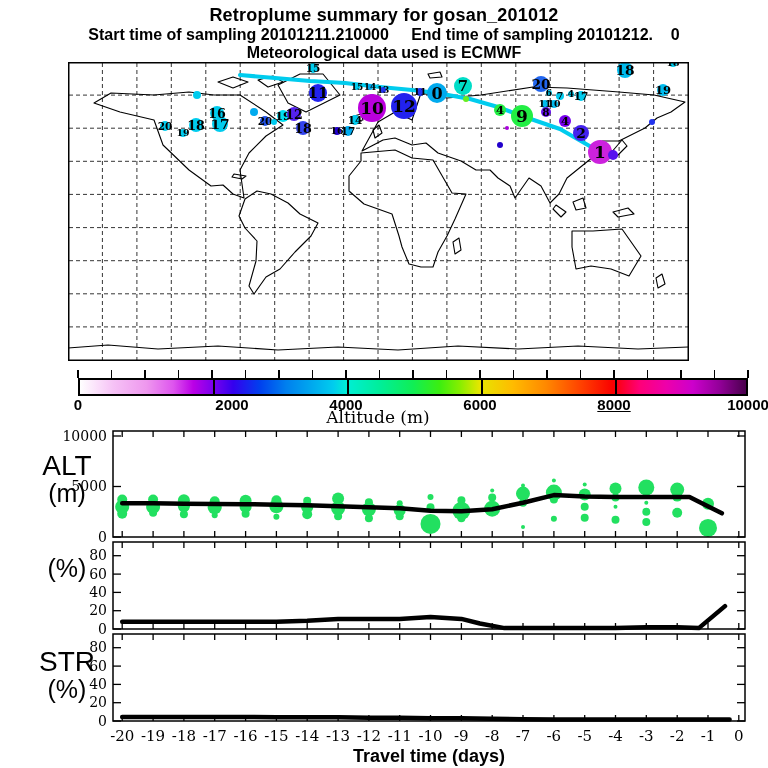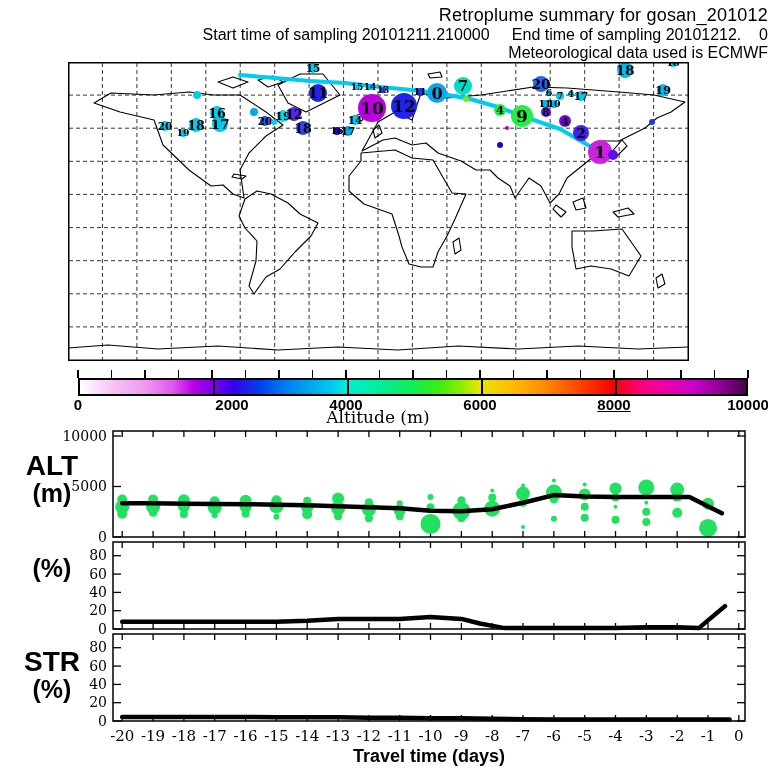--- a/index.html
+++ b/index.html
@@ -1,33 +1,33 @@
 <!DOCTYPE html>
 <html><head>
 <meta charset="utf-8">
 <style>
   html,body{margin:0;padding:0}
   body{width:768px;height:768px;background:#fff;position:relative;overflow:hidden;
        font-family:"Liberation Sans",sans-serif;color:#000}
-  .hdr{position:absolute;left:0;width:768px;text-align:right;font-weight:normal}
+  .hdr{position:absolute;left:0;width:768px;text-align:center;font-weight:bold}
   #title{top:5px;font-size:18px;letter-spacing:.2px}
   #subtitle{top:26px;font-size:16px;white-space:pre}
   #met{top:44px;font-size:16px}
   #map-wrap{position:absolute;left:68px;top:62px}
   #cb-wrap{position:absolute;left:78px;top:370px;width:670px}
   #cb-ticks{position:relative;height:8px}
   .cbt{position:absolute;top:0;width:1.5px;height:8px;background:#000}
   #cb-bar{position:relative;height:18px;border:2px solid #000;box-sizing:border-box}
   .cbd{position:absolute;top:-2px;width:2px;height:18px;background:#000}
   #cb-labels{position:relative;height:15px;font-weight:bold;font-size:15px}
   #cb-labels span{position:absolute;top:0;transform:translateX(-50%)}
   #cb-caption{position:absolute;left:68px;top:407px;width:620px;text-align:center;
               font-family:"DejaVu Serif",serif;font-size:17px}
   #panels{position:absolute;left:0;top:423px}
-  .axlabel{position:absolute;left:2px;width:100px;text-align:center;font-weight:bold;line-height:1.02}
+  .axlabel{position:absolute;left:17px;width:100px;text-align:center;font-weight:normal;line-height:1.02}
   .axlabel .l1{font-size:28px}
   .axlabel .l2{font-size:25px}
   #alt-label{top:452px}
   #abl-label{top:556px}
   #str-label{top:648px}
 </style>
 </head>
 <body>
 
 <div class="hdr" id="title">Retroplume summary for gosan_201012</div>

